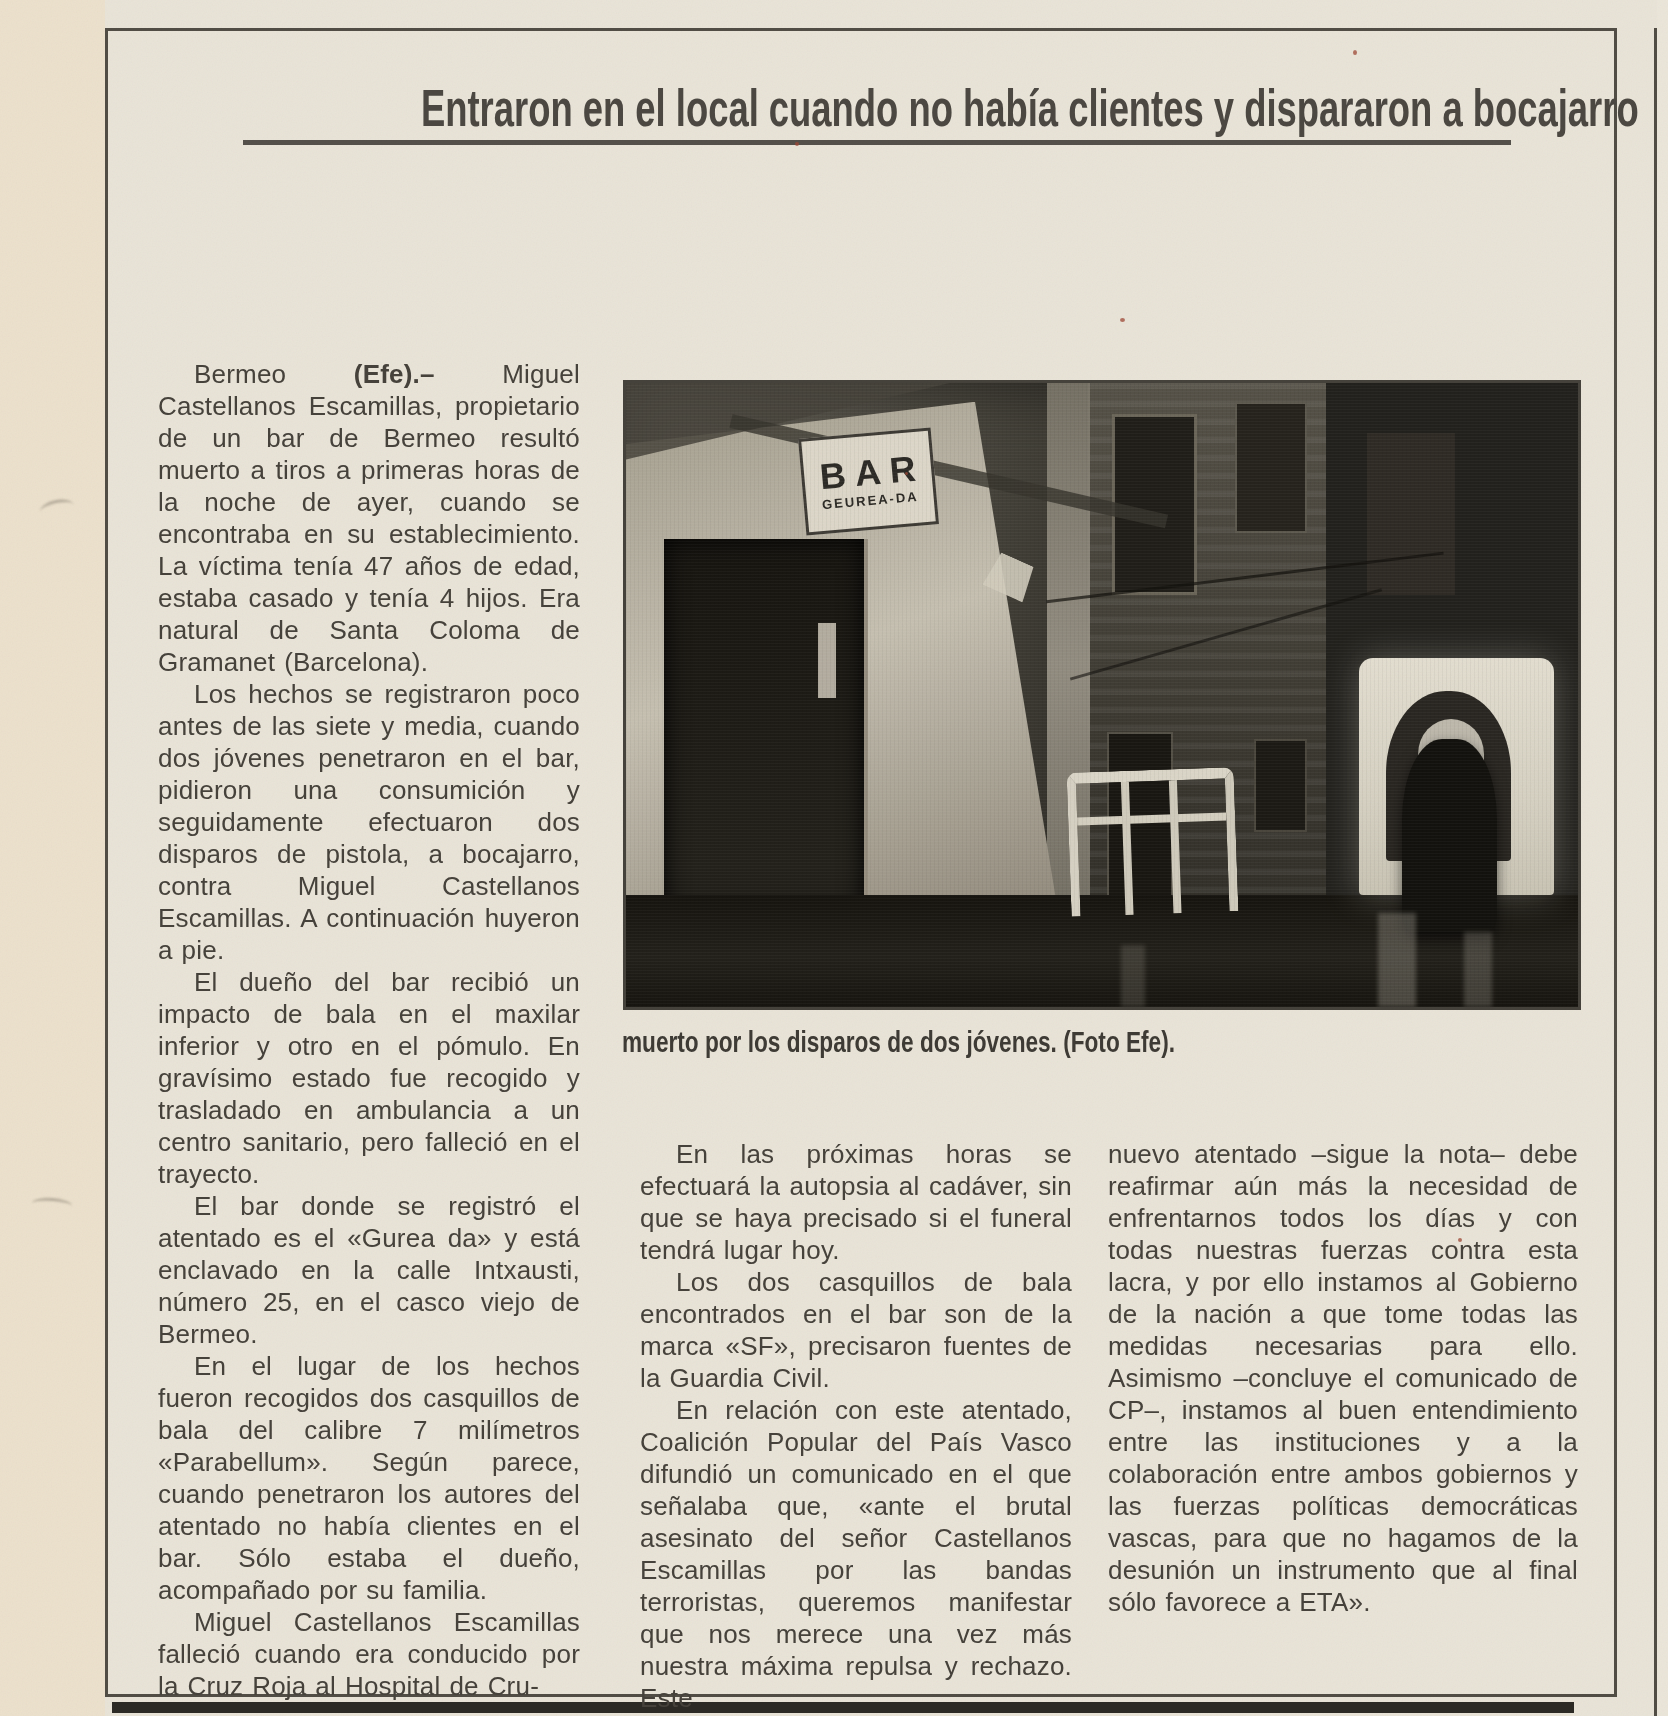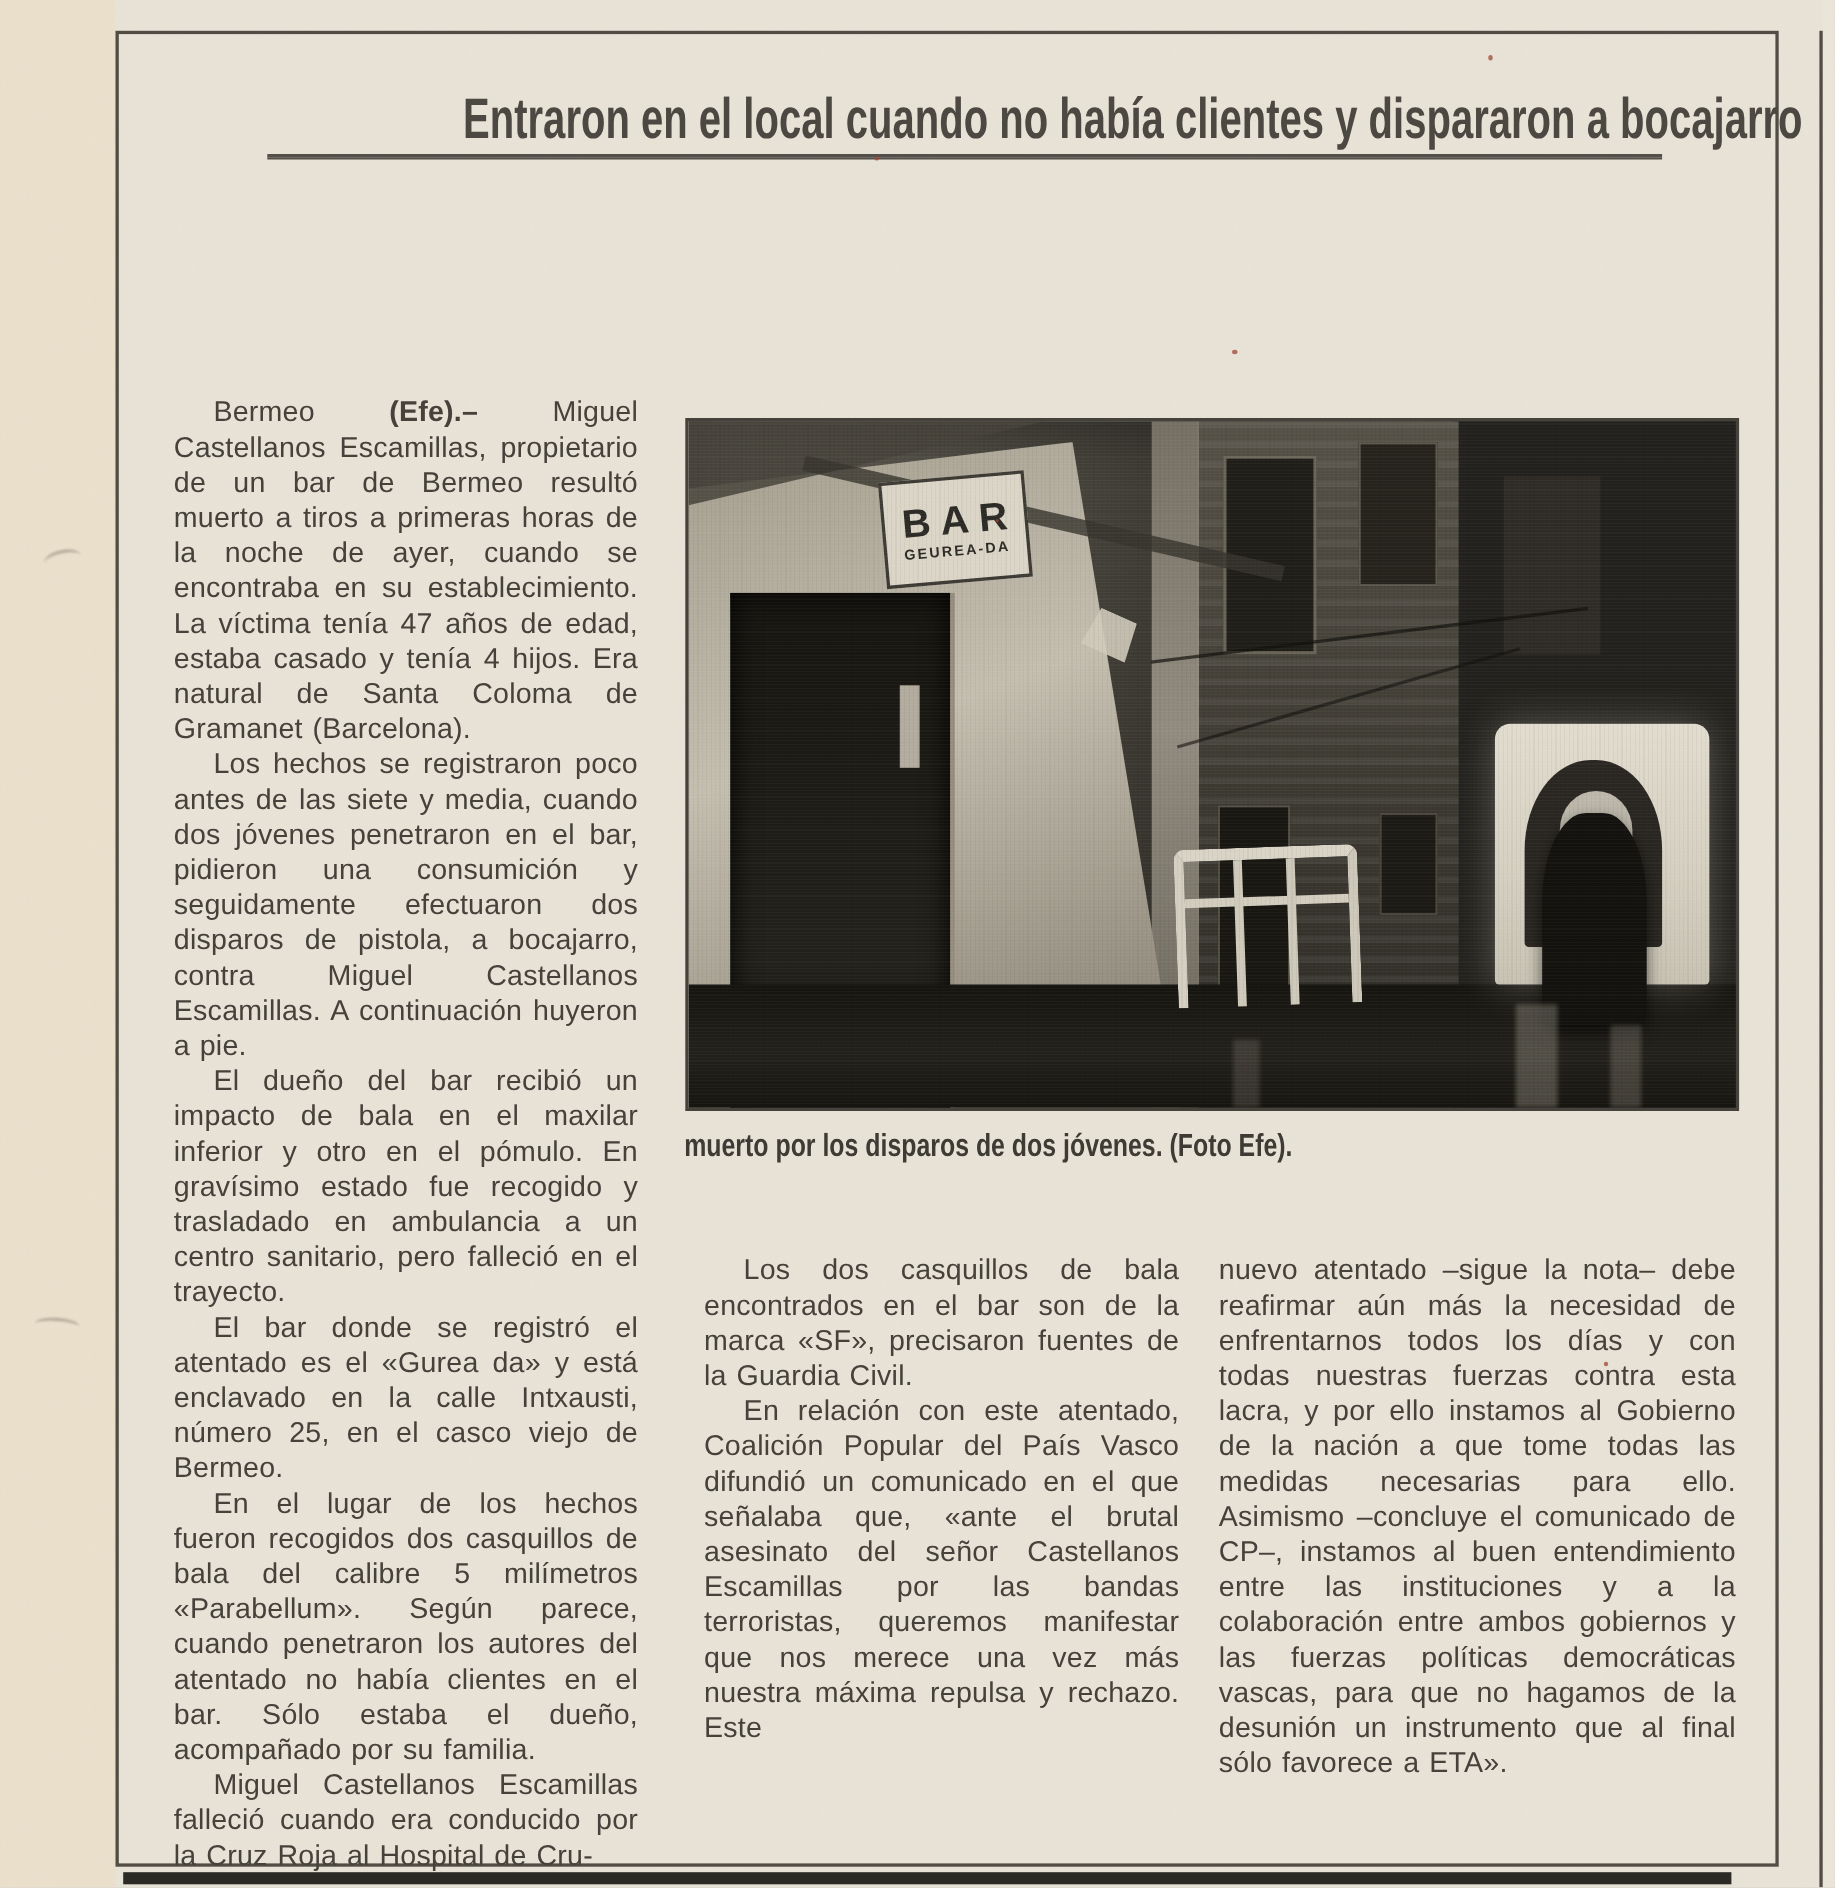--- a/index.html
+++ b/index.html
@@ -127,21 +127,21 @@
     <span class="sqz">Entraron en el local cuando no había clientes y dispararon a bocajarro</span>
   </div>
   <div class="kicker-underline"></div>
 
 
   <div class="col col-1">
     <p><span>Bermeo</span> <span class="bold">(Efe).–</span> <span>Miguel Castellanos Escamillas, propietario de un bar de Bermeo resultó muerto a tiros a primeras horas de la noche de ayer, cuando se encontraba en su establecimiento. La víctima tenía 47 años de edad, estaba casado y tenía 4 hijos. Era natural de Santa Coloma de Gramanet (Barcelona).</span></p>
     <p>Los hechos se registraron poco antes de las siete y media, cuando dos jóvenes penetraron en el bar, pidieron una consumición y seguidamente efectuaron dos disparos de pistola, a bocajarro, contra Miguel Castellanos Escamillas. A continuación huyeron a pie.</p>
     <p>El dueño del bar recibió un impacto de bala en el maxilar inferior y otro en el pómulo. En gravísimo estado fue recogido y trasladado en ambulancia a un centro sanitario, pero falleció en el trayecto.</p>
     <p>El bar donde se registró el atentado es el «Gurea da» y está enclavado en la calle Intxausti, número 25, en el casco viejo de Bermeo.</p>
-    <p>En el lugar de los hechos fueron recogidos dos casquillos de bala del calibre 5 milímetros «Parabellum». Según parece, cuando penetraron los autores del atentado no había clientes en el bar. Sólo estaba el dueño, acompañado por su familia.</p>
+    <p>En el lugar de los hechos fueron recogidos dos casquillos de bala del calibre 7 milímetros «Parabellum». Según parece, cuando penetraron los autores del atentado no había clientes en el bar. Sólo estaba el dueño, acompañado por su familia.</p>
     <p>Miguel Castellanos Escamillas falleció cuando era conducido por la Cruz Roja al Hospital de Cru-</p>
   </div>
 
   <div class="photo">
     <div class="ph ph-rightdark"></div>
     <div class="ph ph-midbuilding"></div>
     <div class="ph ph-win1"></div>
     <div class="ph ph-win2"></div>
     <div class="ph ph-lowdoor"></div>
     <div class="ph ph-lowwin"></div>
@@ -165,20 +165,21 @@
     <div class="ph ph-refl2"></div>
     <div class="ph ph-refl3"></div>
     <div class="ph ph-grain"></div>
   </div>
 
   <div class="caption">
     <div><span class="sqz">muerto por los disparos de dos jóvenes. (Foto Efe).</span></div>
   </div>
 
   <div class="col col-2">
+    <p>En las próximas horas se efectuará la autopsia al cadáver, sin que se haya precisado si el funeral tendrá lugar hoy.</p>
     <p>Los dos casquillos de bala encontrados en el bar son de la marca «SF», precisaron fuentes de la Guardia Civil.</p>
     <p>En relación con este atentado, Coalición Popular del País Vasco difundió un comunicado en el que señalaba que, «ante el brutal asesinato del señor Castellanos Escamillas por las bandas terroristas, queremos manifestar que nos merece una vez más nuestra máxima repulsa y rechazo. Este</p>
   </div>
 
   <div class="col col-3">
     <p class="noindent">nuevo atentado –sigue la nota– debe reafirmar aún más la necesidad de enfrentarnos todos los días y con todas nuestras fuerzas contra esta lacra, y por ello instamos al Gobierno de la nación a que tome todas las medidas necesarias para ello. Asimismo –concluye el comunicado de CP–, instamos al buen entendimiento entre las instituciones y a la colaboración entre ambos gobiernos y las fuerzas políticas democráticas vascas, para que no hagamos de la desunión un instrumento que al final sólo favorece a ETA».</p>
   </div>
 
   <div class="speck" style="left:795px;top:142px;width:4px;height:4px;"></div>
   <div class="speck" style="left:1353px;top:50px;width:4px;height:5px;"></div>

